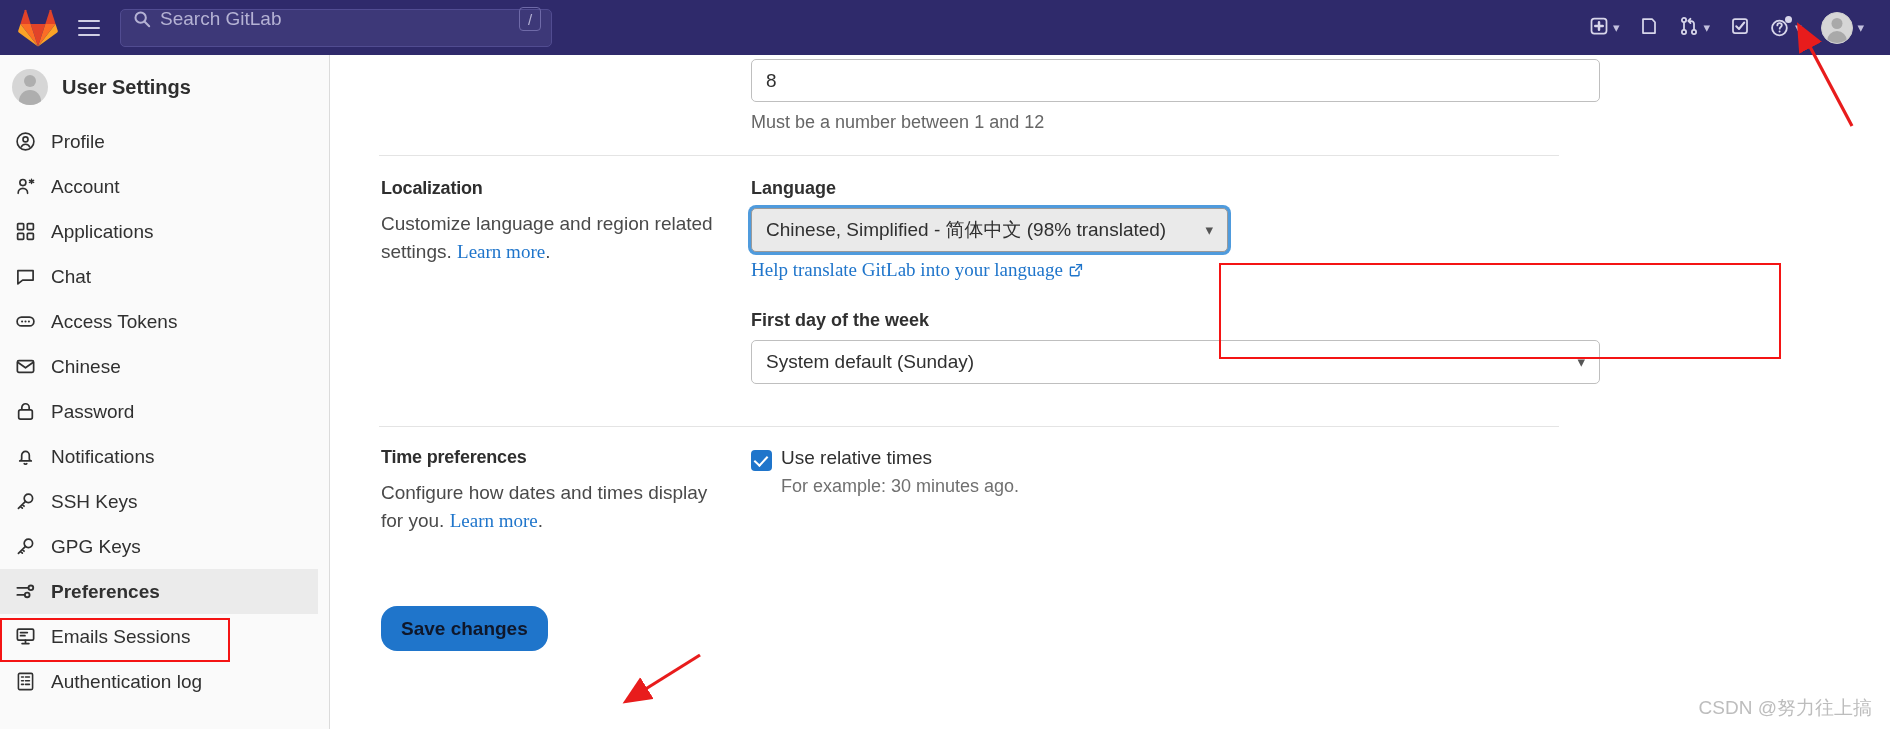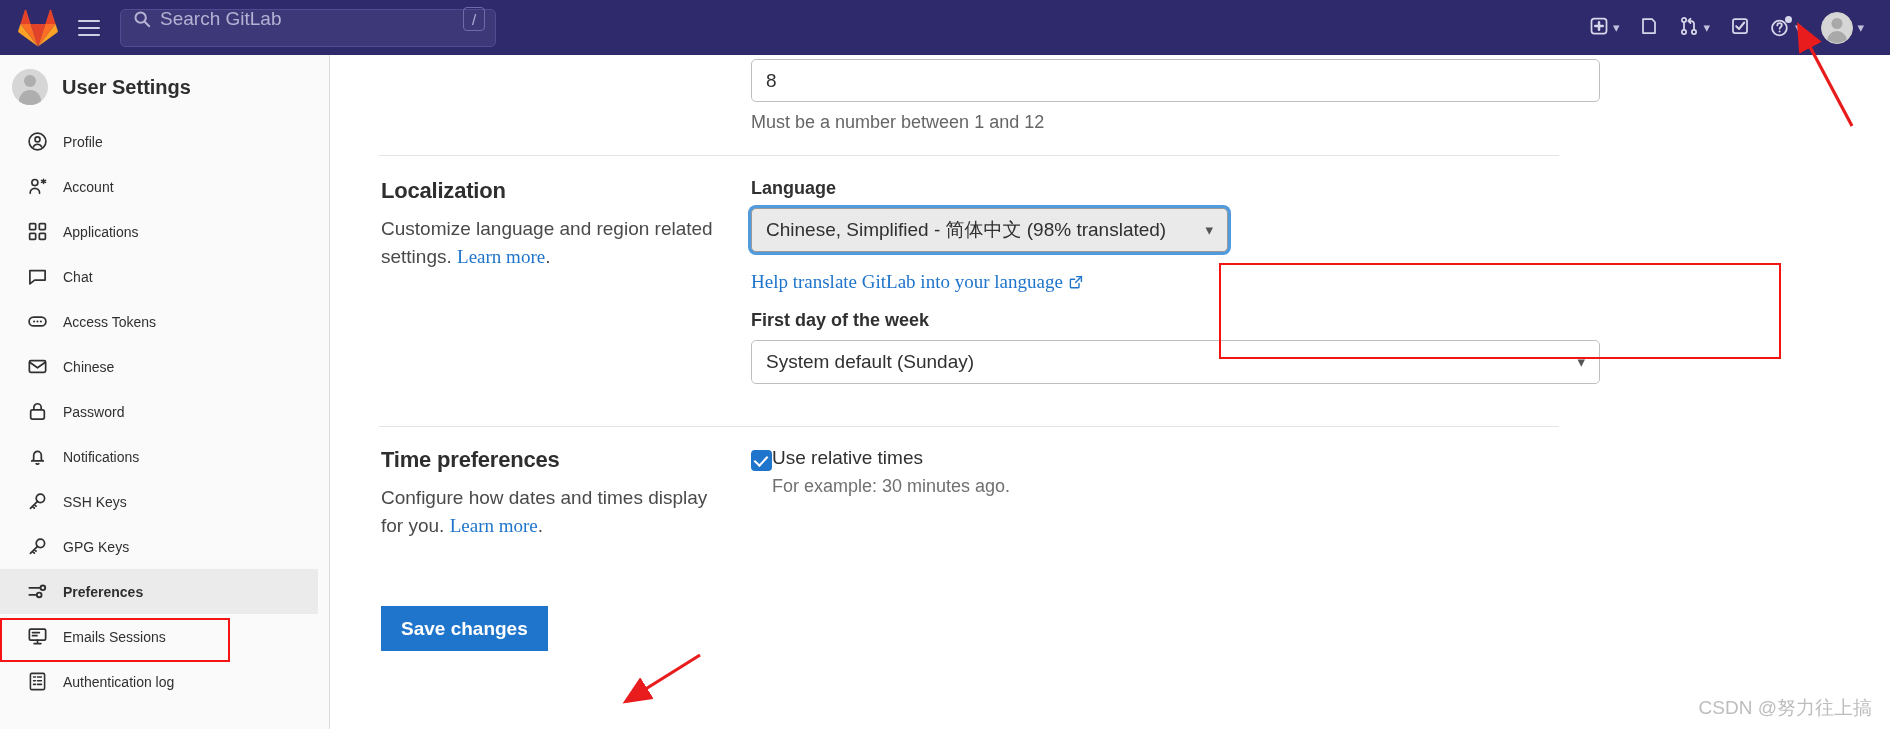--- a/index.html
+++ b/index.html
@@ -27,21 +27,21 @@
   }
   .gl-logo { width: 40px; height: 38px; margin-right: 14px; flex: 0 0 auto; }
   .hamburger {
     width: 34px; height: 34px;
     display: flex; flex-direction: column; justify-content: center; align-items: center;
     gap: 5px; cursor: pointer; flex: 0 0 auto; margin-right: 14px;
   }
   .hamburger span { display: block; width: 22px; height: 2px; background: #d2d0e4; border-radius: 2px; }
 
   .search-box {
-    width: 376px; height: 38px;
+    width: 432px; height: 38px;
     background: #3d3878;
     border: 1px solid #514c91;
     border-radius: 5px;
     display: flex; align-items: center;
     padding: 0 10px 17px 12px;
     flex: 0 0 auto;
   }
   .search-box .sicon { margin-right: 9px; display: flex; }
   .search-text { color: #b5b2d4; font-size: 19px; flex: 1; }
   .slash-key {
@@ -102,23 +102,23 @@
     transform: translateX(-50%);
     width: 22px; height: 17px; border-radius: 11px 11px 0 0; background: #aeaeae;
   }
   .sidebar-title { font-size: 20px; color: #2e2e2e; font-weight: 700; }
 
   .nav-list { list-style: none; margin: 0; padding: 0; }
   .nav-row {
     display: flex; align-items: center;
     gap: 15px;
     height: 45px;
-    padding-left: 26px;
+    padding-left: 14px;
     color: #303030;
-    font-size: 14px;
+    font-size: 19px;
     cursor: pointer;
     position: relative;
   }
   .nav-row .ic { width: 22px; height: 22px; display: flex; align-items: center; justify-content: center; flex: 0 0 auto; }
   .nav-row.active { background: #ebebeb; font-weight: 700; width: 318px; }
 
   
   .anno-pref {
     position: absolute;
     left: 0px; top: 563px;
@@ -147,21 +147,21 @@
     font-size: 19px;
     color: #303030;
     padding: 0 14px;
     font-family: "Liberation Sans", sans-serif;
     display: flex; align-items: center;
   }
   .help-text { font-size: 18px; color: #666; margin-top: 10px; }
 
   .divider { position: absolute; height: 1px; background: #e4e4e4; }
 
-  .sec-title { font-size: 22px; color: #2e2e2e; font-weight: 700; letter-spacing: -0.2px; }
+  .sec-title { font-size: 18px; color: #2e2e2e; font-weight: 700; letter-spacing: -0.2px; }
   .sec-desc { font-size: 19px; color: #4a4a4a; line-height: 1.45; margin-top: 11px; }
   .link { color: #1f75cb; text-decoration: none; font-family: Liberation Serif, serif; }
 
   .fld-label { font-size: 18px; font-weight: 700; color: #303030; margin-bottom: 9px; }
 
   .select-ctl {
     height: 44px;
     border: 1px solid #bfbfbf;
     border-radius: 5px;
     background: #fff;
@@ -178,40 +178,40 @@
   }
   .select-focus {
     background: #eaeaea;
     border: 1px solid #9a9a9a;
     box-shadow: 0 0 0 3px #4f9bdd;
   }
 
   .note-line { font-size: 19px; color: #5c5c5c; margin-top: 11px; }
   .ext-ico { display: inline-block; vertical-align: -2px; margin-left: 5px; }
 
-  .chk-row { display: flex; align-items: flex-start; gap: 0; }
+  .chk-row { display: flex; align-items: flex-start; gap: 9px; }
   .chk {
     width: 21px; height: 21px; border-radius: 4px;
     background: #1f75cb; position: relative; flex: 0 0 auto; margin-top: 3px;
     cursor: pointer;
   }
   .chk::after {
     content: ""; position: absolute;
     left: 6px; top: 3px; width: 6px; height: 11px;
     border: solid #fff; border-width: 0 2.4px 2.4px 0;
     transform: rotate(43deg);
   }
   .chk-label { font-size: 19px; color: #303030; }
   .chk-sub { font-size: 18px; color: #707070; margin-top: 7px; }
 
   .btn-save {
     background: #1f75cb;
-    color: #ffffff;
+    color: #0f172a;
     border: none;
-    border-radius: 0;
+    border-radius: 16px;
     font-size: 19px;
     font-weight: 700;
     padding: 0 20px;
     height: 45px;
     cursor: pointer;
     font-family: "Liberation Sans", sans-serif;
   }
 
   
   .anno-lang {
@@ -493,21 +493,21 @@
       <div class="sec-title">Localization</div>
       <div class="sec-desc"><span>Customize language and region related settings. </span><a class="link" href="#">Learn more</a><span>.</span></div>
     </div>
 
     <div class="field-col" style="left:420px; top:123px;">
       <div class="fld-label">Language</div>
       <div class="select-ctl select-focus" style="width:477px;">
         <span>Chinese, Simplified - 简体中文 (98% translated)</span>
         <span class="chev">▾</span>
       </div>
-      <div class="note-line" style="margin-top:19px;"><a class="link" href="#">Help translate GitLab into your language</a><span class="ext-ico"><svg width="16" height="16" viewBox="0 0 16 16" fill="none" stroke="#1f75cb" stroke-width="1.4">
+      <div class="note-line" style="margin-top:7px;"><a class="link" href="#">Help translate GitLab into your language</a><span class="ext-ico"><svg width="16" height="16" viewBox="0 0 16 16" fill="none" stroke="#1f75cb" stroke-width="1.4">
               <path d="M8.6 2.6H13.4V7.4" stroke-linecap="round" stroke-linejoin="round"></path>
               <path d="M13.4 2.6 7.6 8.4" stroke-linecap="round"></path>
               <path d="M11 9.4v3.6c0 .4-.3.7-.7.7H3.1c-.4 0-.7-.3-.7-.7V5.9c0-.4.3-.7.7-.7h3.6" stroke-linecap="round" stroke-linejoin="round"></path>
             </svg></span></div>
     </div>
 
     <div class="field-col" style="left:420px; top:255px;">
       <div class="fld-label">First day of the week</div>
       <div class="select-ctl" style="width:849px;">
         <span>System default (Sunday)</span>

